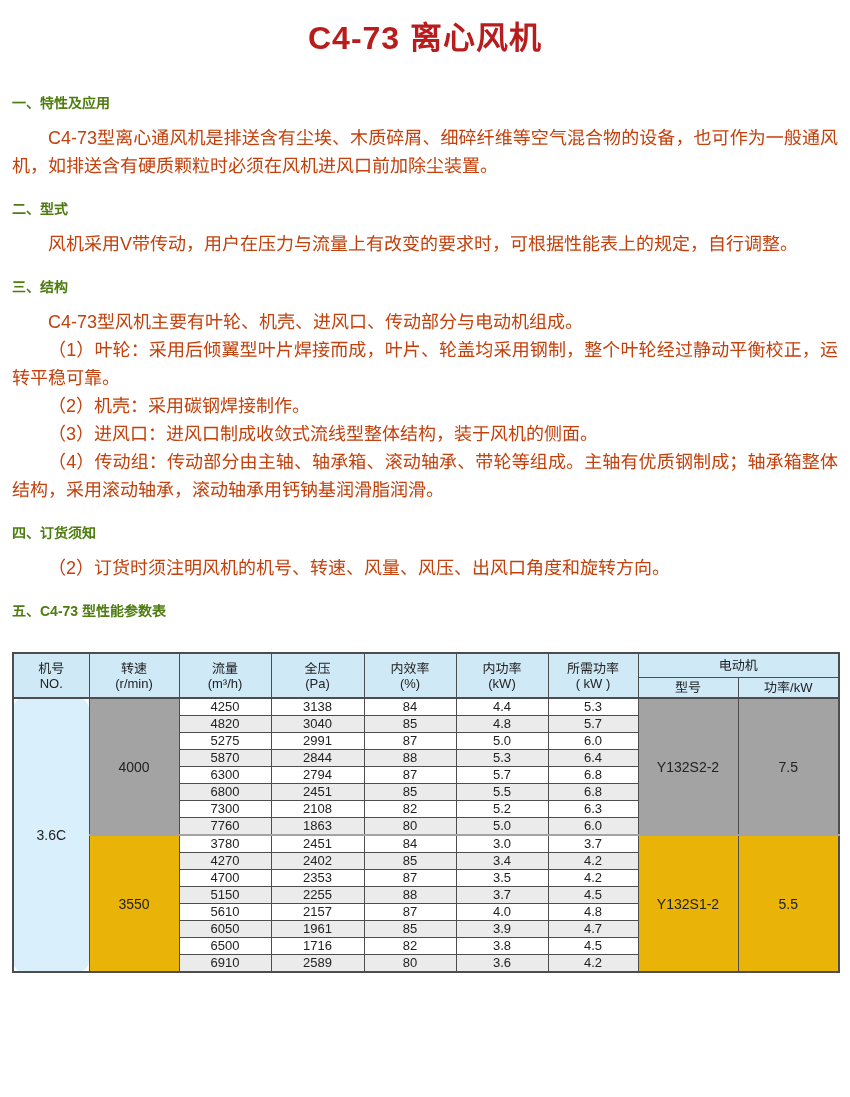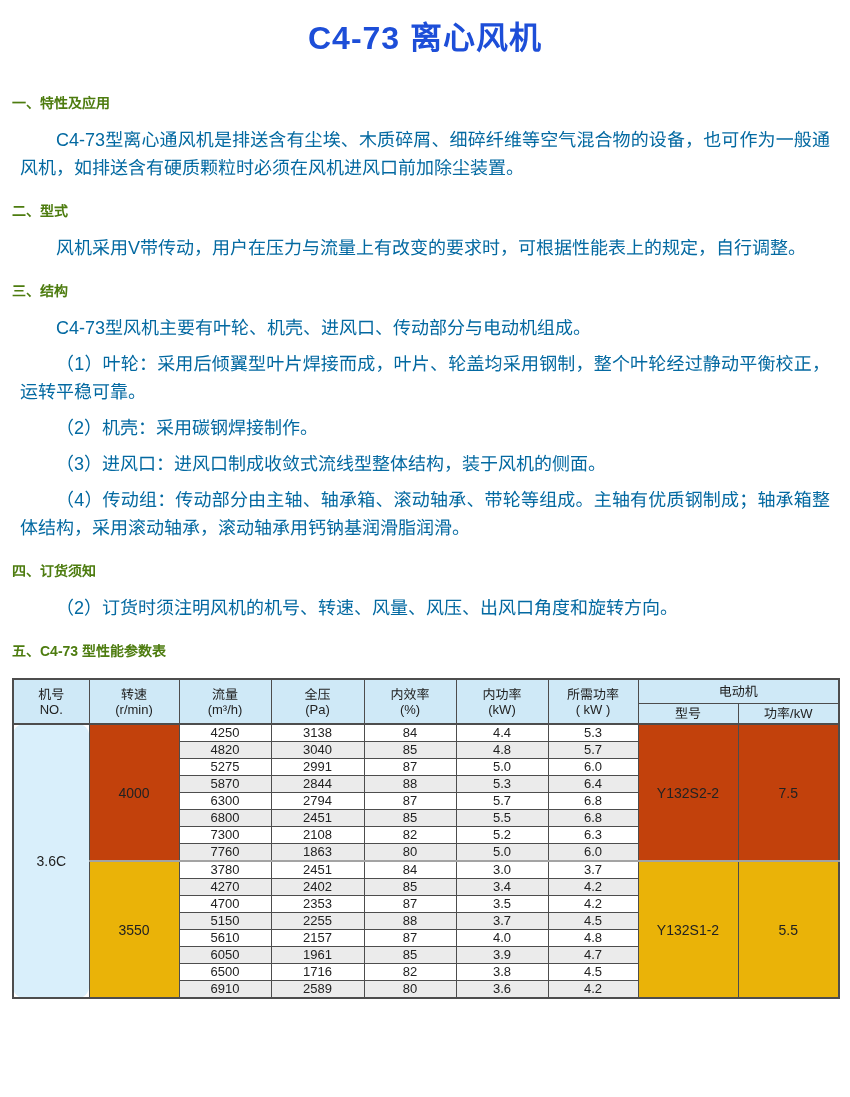--- a/index.html
+++ b/index.html
@@ -16,45 +16,45 @@
     background: #ffffff;
     box-sizing: border-box;
     padding: 0 12px 14px 12px;
   }
   h1.doc-title {
     margin: 18px 0 30px 0;
     text-align: center;
     font-size: 32px;
     line-height: 40px;
     font-weight: bold;
-    color: #1d4ed8;
+    color: #b91c1c;
     letter-spacing: 1px;
   }
   h2.sec-heading {
     margin: 14px 0 6px 0;
     font-size: 14px;
     line-height: 30px;
     font-weight: bold;
     color: #4d7c0f;
   }
   p.body-para {
-    margin: 8px;
+    margin: 0;
     font-size: 18px;
     line-height: 28px;
     text-indent: 2em;
     font-weight: 500;
-    color: #0369a1;
+    color: #c2410c;
     text-align: justify;
   }
   
   table.perf-table {
     width: 826px;
     border-collapse: collapse;
     table-layout: fixed;
-    margin-top: 12px;
+    margin-top: 26px;
     font-size: 13px;
     color: #222;
   }
   .perf-table th, .perf-table td {
     border: 1px solid #4d4d4d;
     text-align: center;
     vertical-align: middle;
     padding: 0;
     overflow: hidden;
   }
@@ -63,21 +63,21 @@
     background: #cfe9f7;
     font-weight: normal;
     white-space: pre-line;
     line-height: 15px;
     padding: 4px 0;
   }
   .perf-table thead tr.subhead th { padding: 2px 0; }
   .perf-table thead { border-bottom: 2px solid #4d4d4d; }
   .perf-table tbody td { height: 16px; line-height: 16px; background: #ffffff; }
   .perf-table td.model-cell { background: #d9effb; font-size: 14px; border-radius: 11px; }
-  .perf-table td.side-cell { background: #c2410c; font-size: 14px; }
+  .perf-table td.side-cell { background: #a3a3a3; font-size: 14px; }
   .perf-table td.side-cell.g1 { background: #eab308; }
   .perf-table td.data-cell { background: #ffffff; }
   .perf-table td.data-cell.alt { background: #ebebeb; }
   .perf-table tbody tr.group-start td { border-top: 2px solid #a3a3a3; }
 </style>
 </head>
 <body>
 
 <div class="page">
 

